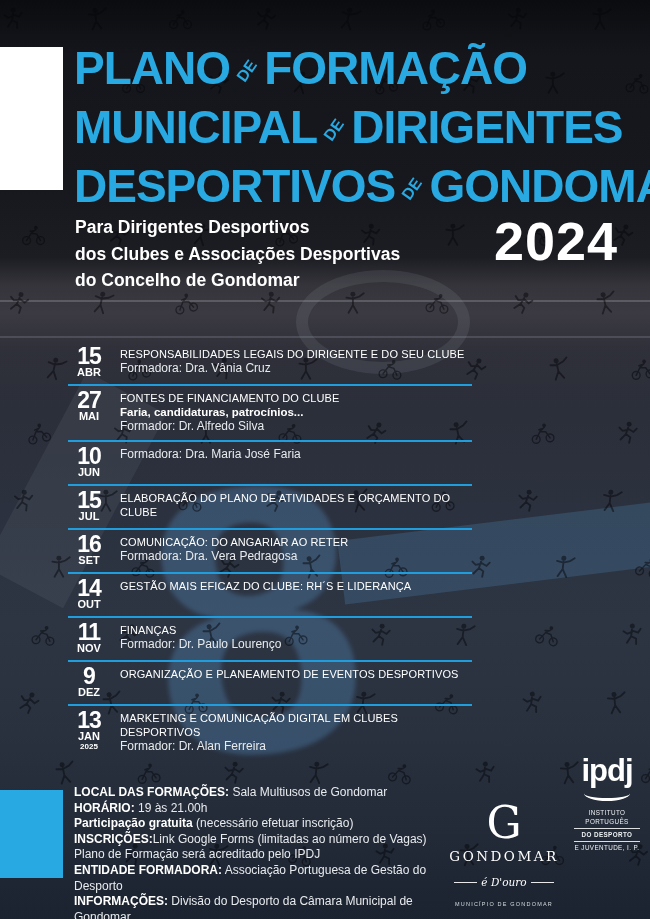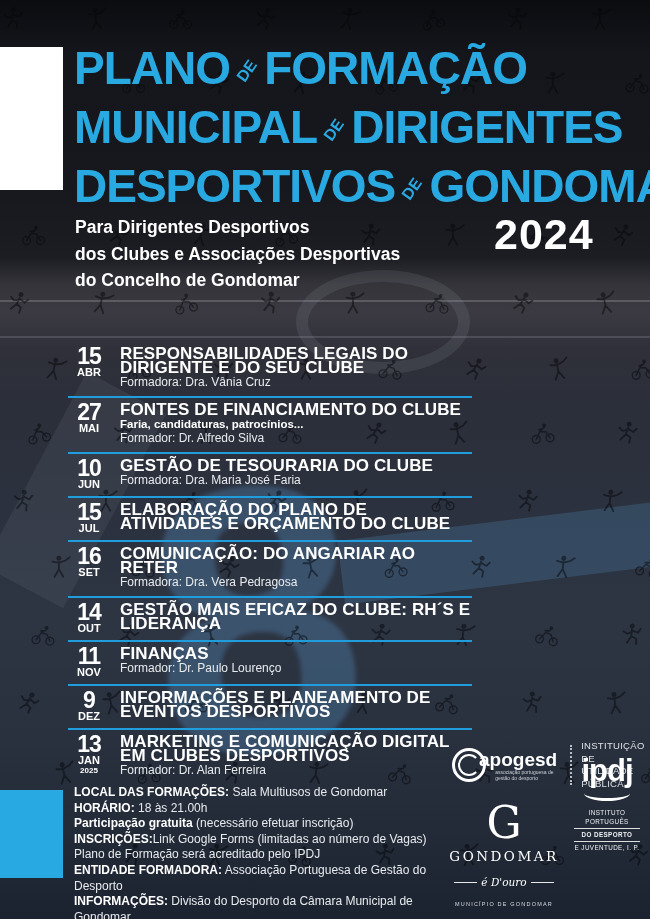--- a/index.html
+++ b/index.html
@@ -25,34 +25,34 @@
     color:#5b99cf;opacity:.30;filter:blur(2px);transform:rotate(-6deg);}
   #picto-layer{position:absolute;left:0;top:0;z-index:2;color:#06070b;opacity:.5;}
   
   .white-block{position:absolute;z-index:3;left:0;top:47px;width:63px;height:143px;background:#ffffff;}
   .blue-block{position:absolute;z-index:3;left:0;top:790px;width:63px;height:88px;background:#29a9e1;}
   
   .title{position:absolute;z-index:4;left:74px;top:40px;color:#29a9e1;white-space:nowrap;}
   .title-line{font-size:46px;font-weight:bold;line-height:56px;letter-spacing:-1px;}
   .de{display:inline-block;font-size:16px;letter-spacing:0;transform:rotate(-55deg);
     margin:0 6px;vertical-align:8px;}
-  .year{position:absolute;z-index:4;left:494px;top:210px;font-size:43px;font-weight:bold;
+  .year{position:absolute;z-index:4;left:494px;top:210px;font-size:54px;font-weight:bold;
     color:#fff;letter-spacing:1px;}
   .subtitle{position:absolute;z-index:4;left:75px;top:214px;color:#fff;font-weight:bold;
     font-size:17.5px;line-height:26.5px;}
   
   .schedule{position:absolute;z-index:4;left:68px;top:342px;width:404px;}
   .entry{display:flex;gap:10px;border-bottom:2px solid #1f9ddd;padding:4px 0 6px;}
   .entry:last-child{border-bottom:none;}
   .date{flex:0 0 42px;width:42px;text-align:center;color:#fff;}
   .day{font-size:23px;font-weight:bold;line-height:21px;letter-spacing:-1px;}
   .month{font-size:11px;font-weight:bold;line-height:11px;}
   .yr2{font-size:8px;font-weight:bold;line-height:9px;}
   .texts{flex:1;padding-top:1px;}
-  .course-title{font-size:17px;font-weight:bold;color:#fff;line-height:14px;letter-spacing:.1px;}
+  .course-title{font-size:11px;font-weight:normal;color:#fff;line-height:14px;letter-spacing:.1px;}
   .course-sub{font-size:11.5px;font-weight:bold;color:#fff;line-height:14px;}
   .course-sub:empty{display:none;}
   .trainer{font-size:12px;color:#e8ebee;line-height:15px;}
   
   .info{position:absolute;z-index:4;left:74px;top:785px;width:382px;font-size:12px;
     line-height:15.6px;color:#e8ebee;}
   .info-label{font-weight:bold;color:#fff;}
   
   .apo-row{position:absolute;z-index:4;left:452px;top:740px;display:flex;align-items:center;}
   .apo-mark{display:flex;align-items:center;}
@@ -251,21 +251,20 @@
         <div class="trainer">Formador: Dr. Alfredo Silva</div>
       </div>
     </div>
 
     <div class="entry">
       <div class="date">
         <div class="day">10</div>
         <div class="month">JUN</div>
       </div>
       <div class="texts">
-        <div class="course-title">GESTÃO DE TESOURARIA DO CLUBE</div>
 
         <div class="trainer">Formadora: Dra. Maria José Faria</div>
       </div>
     </div>
 
     <div class="entry">
       <div class="date">
         <div class="day">15</div>
         <div class="month">JUL</div>
       </div>
@@ -309,21 +308,21 @@
         <div class="trainer">Formador: Dr. Paulo Lourenço</div>
       </div>
     </div>
 
     <div class="entry">
       <div class="date">
         <div class="day">9</div>
         <div class="month">DEZ</div>
       </div>
       <div class="texts">
-        <div class="course-title">INFORMAÇÕES E PLANEAMENTO DE EVENTOS DESPORTIVOS</div>
+        <div class="course-title">ORGANIZAÇÃO E PLANEAMENTO DE EVENTOS DESPORTIVOS</div>
 
       </div>
     </div>
 
     <div class="entry">
       <div class="date">
         <div class="day">13</div>
         <div class="month">JAN</div>
         <div class="yr2">2025</div>
       </div>
@@ -331,43 +330,28 @@
         <div class="course-title">MARKETING E COMUNICAÇÃO DIGITAL EM CLUBES DESPORTIVOS</div>
 
         <div class="trainer">Formador: Dr. Alan Ferreira</div>
       </div>
     </div>
 
   </div>
 
   <div class="info">
     <div class="info-line"><span class="info-label">LOCAL DAS FORMAÇÕES:</span><span> Sala Multiusos de Gondomar</span></div>
-    <div class="info-line"><span class="info-label">HORÁRIO:</span><span> 18 às 21.00h</span></div>
+    <div class="info-line"><span class="info-label">HORÁRIO:</span><span> 19 às 21.00h</span></div>
     <div class="info-line"><span class="info-label">Participação gratuita</span><span> (necessário efetuar inscrição)</span></div>
     <div class="info-line"><span class="info-label">INSCRIÇÕES:</span><span>Link Google Forms (limitadas ao número de Vagas)</span></div>
     <div class="info-line"><span class="info-label"></span><span>Plano de Formação será acreditado pelo IPDJ</span></div>
     <div class="info-line"><span class="info-label">ENTIDADE FORMADORA:</span><span> Associação Portuguesa de Gestão do Desporto</span></div>
     <div class="info-line"><span class="info-label">INFORMAÇÕES:</span><span> Divisão do Desporto da Câmara Municipal de Gondomar</span></div>
   </div>
 
-  <div class="apo-row">
-    <div class="apo-mark">
-      <div class="apo-circle"></div>
-      <div class="apo-text">
-        <div class="apo-name">apogesd</div>
-        <div class="apo-tagline">associação portuguesa de gestão do desporto</div>
-      </div>
-    </div>
-    <div class="apo-sep"></div>
-    <div class="iup">
-      <div>INSTITUIÇÃO</div>
-      <div>DE UTILIDADE</div>
-      <div>PÚBLICA</div>
-    </div>
-  </div>
 
   <div class="gondomar">
     <div class="g-letter">G</div>
     <div class="g-name">GONDOMAR</div>
     <div class="g-script">
         <span>é D'ouro</span>
       </div>
     <div class="g-sub">MUNICÍPIO DE GONDOMAR</div>
   </div>
 

